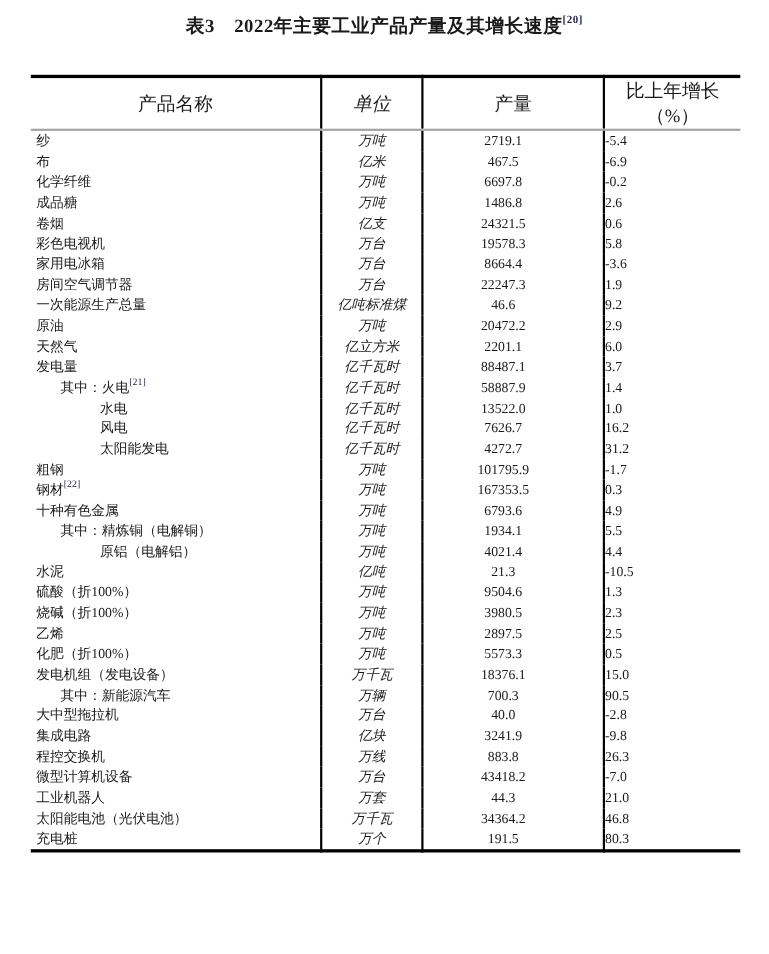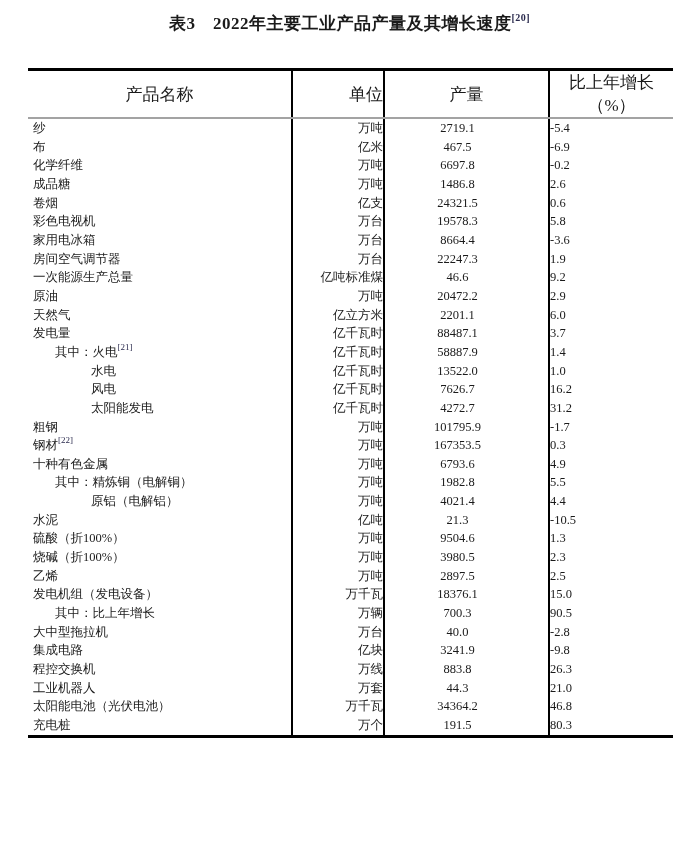--- a/index.html
+++ b/index.html
@@ -53,21 +53,21 @@
   tbody td {
     height: 18.66px;
     line-height: 18.66px;
     font-size: 12.5px;
     white-space: nowrap;
     overflow: hidden;
     vertical-align: middle;
   }
   td.c2, td.c3, td.c4 { border-left: 2px solid #000; }
   td.c1 { text-align: left; padding-left: 5px; }
-  td.c2 { text-align: right; }
+  td.c2 { text-align: center; font-style: italic; }
   td.c3 { text-align: center; padding-right: 18px; }
   td.c4 { padding-right: 15px; }
   tr.indent1 td.c1 { padding-left: 27px; }
   tr.indent2 td.c1 { padding-left: 63px; margin-top: 40px; }
   tbody sup {
     font-size: 9px;
     color: #2a2a4d;
     position: relative;
     top: -1px;
     line-height: 1;
@@ -206,21 +206,21 @@
   </tr>
       <tr class="indent0">
     <td class="c1"><span class="nm">十种有色金属</span></td>
     <td class="c2">万吨</td>
     <td class="c3">6793.6</td>
     <td class="c4">4.9</td>
   </tr>
       <tr class="indent1">
     <td class="c1"><span class="nm">其中：精炼铜（电解铜）</span></td>
     <td class="c2">万吨</td>
-    <td class="c3">1982.8</td>
+    <td class="c3">1934.1</td>
     <td class="c4">5.5</td>
   </tr>
       <tr class="indent2">
     <td class="c1"><span class="nm">原铝（电解铝）</span></td>
     <td class="c2">万吨</td>
     <td class="c3">4021.4</td>
     <td class="c4">4.4</td>
   </tr>
       <tr class="indent0">
     <td class="c1"><span class="nm">水泥</span></td>
@@ -240,27 +240,33 @@
     <td class="c3">3980.5</td>
     <td class="c4">2.3</td>
   </tr>
       <tr class="indent0">
     <td class="c1"><span class="nm">乙烯</span></td>
     <td class="c2">万吨</td>
     <td class="c3">2897.5</td>
     <td class="c4">2.5</td>
   </tr>
       <tr class="indent0">
+    <td class="c1"><span class="nm">化肥（折100%）</span></td>
+    <td class="c2">万吨</td>
+    <td class="c3">5573.3</td>
+    <td class="c4">0.5</td>
+  </tr>
+      <tr class="indent0">
     <td class="c1"><span class="nm">发电机组（发电设备）</span></td>
     <td class="c2">万千瓦</td>
     <td class="c3">18376.1</td>
     <td class="c4">15.0</td>
   </tr>
       <tr class="indent1">
-    <td class="c1"><span class="nm">其中：比上年增长</span></td>
+    <td class="c1"><span class="nm">其中：新能源汽车</span></td>
     <td class="c2">万辆</td>
     <td class="c3">700.3</td>
     <td class="c4">90.5</td>
   </tr>
       <tr class="indent0">
     <td class="c1"><span class="nm">大中型拖拉机</span></td>
     <td class="c2">万台</td>
     <td class="c3">40.0</td>
     <td class="c4">-2.8</td>
   </tr>
@@ -270,20 +276,26 @@
     <td class="c3">3241.9</td>
     <td class="c4">-9.8</td>
   </tr>
       <tr class="indent0">
     <td class="c1"><span class="nm">程控交换机</span></td>
     <td class="c2">万线</td>
     <td class="c3">883.8</td>
     <td class="c4">26.3</td>
   </tr>
       <tr class="indent0">
+    <td class="c1"><span class="nm">微型计算机设备</span></td>
+    <td class="c2">万台</td>
+    <td class="c3">43418.2</td>
+    <td class="c4">-7.0</td>
+  </tr>
+      <tr class="indent0">
     <td class="c1"><span class="nm">工业机器人</span></td>
     <td class="c2">万套</td>
     <td class="c3">44.3</td>
     <td class="c4">21.0</td>
   </tr>
       <tr class="indent0">
     <td class="c1"><span class="nm">太阳能电池（光伏电池）</span></td>
     <td class="c2">万千瓦</td>
     <td class="c3">34364.2</td>
     <td class="c4">46.8</td>

